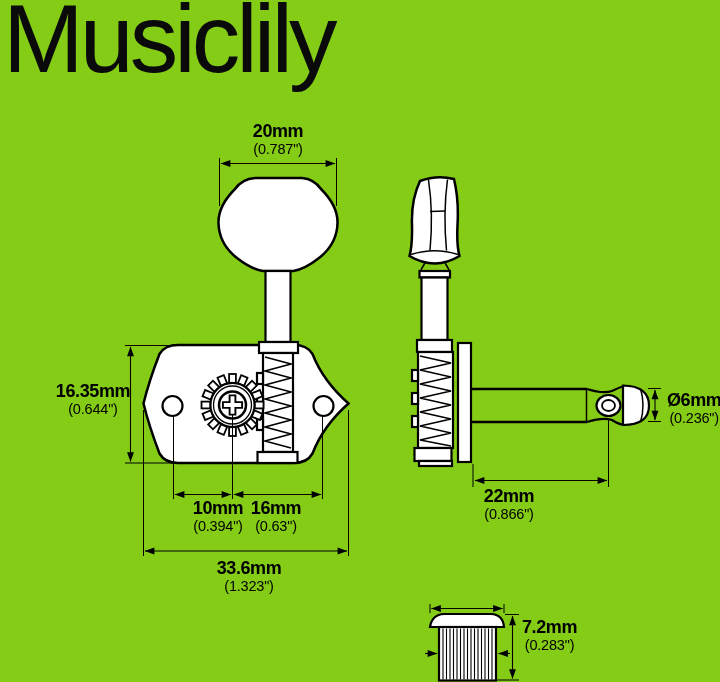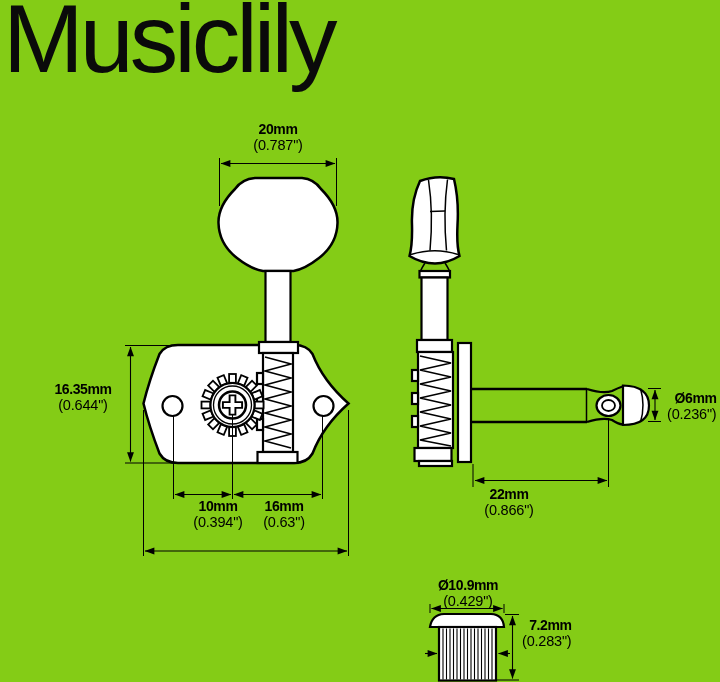--- a/index.html
+++ b/index.html
@@ -8,22 +8,22 @@
     font-family:"Liberation Sans",sans-serif;color:#000;
   }
   #logo{
     position:absolute;left:3px;top:-10px;font-size:97px;font-weight:400;
     letter-spacing:-4px;line-height:1;color:#0a0a0a;white-space:nowrap;
   }
   svg{position:absolute;left:0;top:0;}
   svg *{vector-effect:none;}
   .dim-label{position:absolute;text-align:center;line-height:1;color:#000;}
   .dim-label.center{transform:translateX(-50%);}
-  .dim-label.left{text-align:right;}
-  .mm{font-size:14px;font-weight:700;letter-spacing:-0.4px;white-space:nowrap;}
+  .dim-label.left{text-align:center;}
+  .mm{font-size:18px;font-weight:700;letter-spacing:-0.4px;white-space:nowrap;}
   .inch{font-size:14.5px;font-weight:400;margin-top:2px;letter-spacing:-0.2px;white-space:nowrap;}
   
   .ol{fill:#fff;stroke:#000;stroke-width:2.5;}        
   .ol2{fill:#fff;stroke:#000;stroke-width:2.2;}
   .ln{fill:none;stroke:#000;stroke-width:2.3;}        
   .det{fill:none;stroke:#000;stroke-width:1.5;}       
   .zig{fill:none;stroke:#000;stroke-width:1.6;}       
   .knurl{fill:none;stroke:#000;stroke-width:1.1;}
   .dim{stroke:#000;stroke-width:1.1;fill:none;}       
   .ext{stroke:#000;stroke-width:1;fill:none;}         
@@ -183,50 +183,50 @@
         <line class="dim" x1="512.5" y1="616" x2="512.5" y2="678.5" marker-start="url(#arr)" marker-end="url(#arr)"></line>
       </g>
     </g>
   </svg>
 
   <div class="dim-label center" style="left:278px;top:122px">
     <div class="mm">20mm</div>
     <div class="inch">(0.787")</div>
   </div>
 
-  <div class="dim-label center" style="left:83px;top:382px">
+  <div class="dim-label center" style="left:93px;top:382px">
     <div class="mm">16.35mm</div>
     <div class="inch">(0.644")</div>
   </div>
 
   <div class="dim-label center" style="left:218px;top:499px">
     <div class="mm">10mm</div>
     <div class="inch">(0.394")</div>
   </div>
 
-  <div class="dim-label center" style="left:284px;top:499px">
+  <div class="dim-label center" style="left:276px;top:499px">
     <div class="mm">16mm</div>
     <div class="inch">(0.63")</div>
   </div>
 
+  <div class="dim-label center" style="left:249px;top:559px">
+    <div class="mm">33.6mm</div>
+    <div class="inch">(1.323")</div>
+  </div>
 
   <div class="dim-label left" style="left:667px;top:391px">
     <div class="mm">Ø6mm</div>
     <div class="inch">(0.236")</div>
   </div>
 
   <div class="dim-label center" style="left:509px;top:487px">
     <div class="mm">22mm</div>
     <div class="inch">(0.866")</div>
   </div>
 
-  <div class="dim-label center" style="left:468px;top:578px">
-    <div class="mm">Ø10.9mm</div>
-    <div class="inch">(0.429")</div>
-  </div>
 
 
   <div class="dim-label left" style="left:522px;top:618px">
     <div class="mm">7.2mm</div>
     <div class="inch">(0.283")</div>
   </div>
 
 </div>
 
 </body></html>

